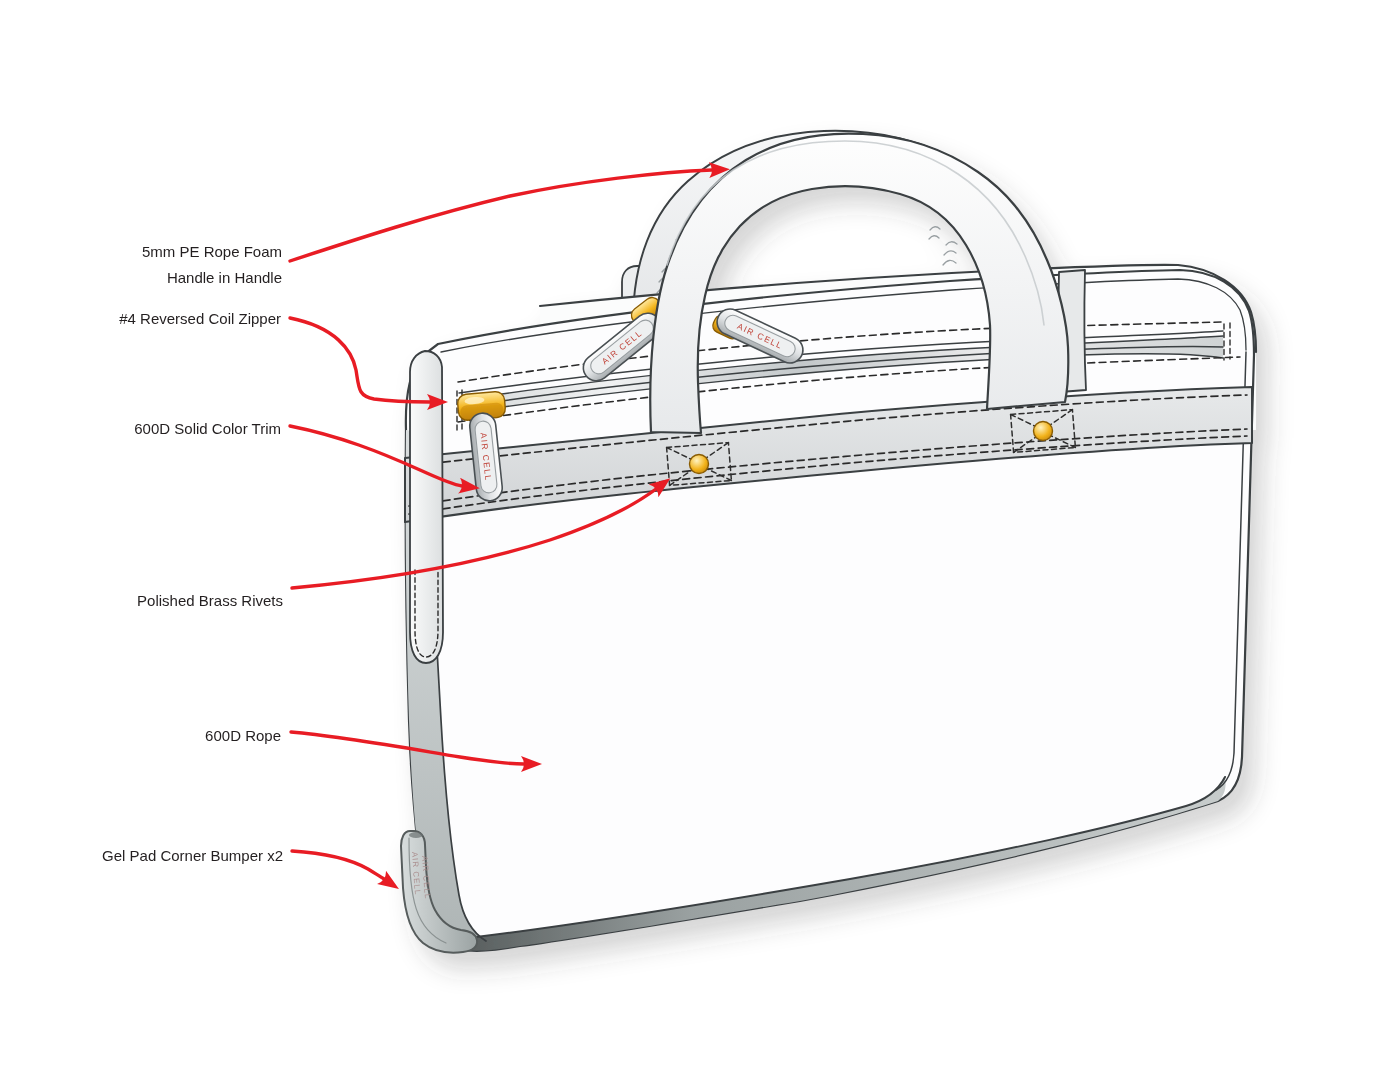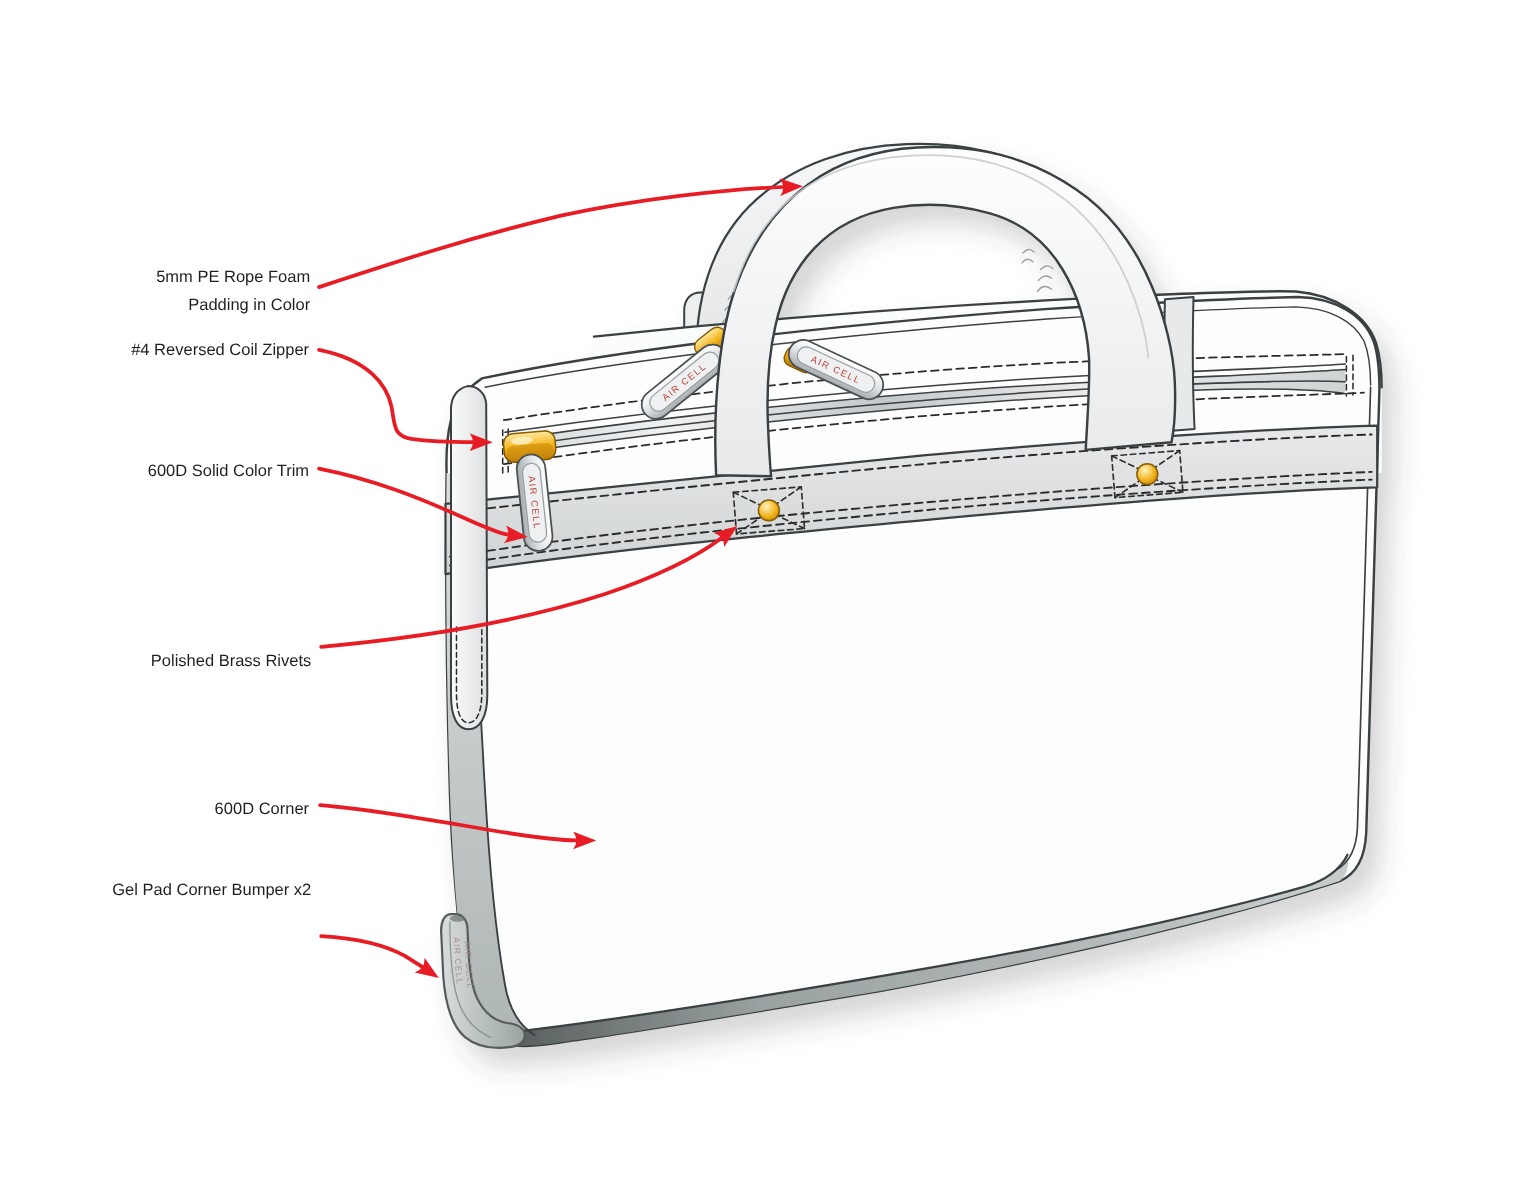--- a/index.html
+++ b/index.html
@@ -235,31 +235,31 @@
     <path d="M290,318 C335,327 352,350 356,370 C359,388 358,396 374,399 C395,402 415,402 430,402" marker-end="url(#ah)"></path>
     <path d="M290,426 C340,436 380,452 420,470 C442,480 454,485 462,486" marker-end="url(#ah)"></path>
     <path d="M292,588 C380,580 470,566 550,540 C600,523 636,504 656,489" marker-end="url(#ah)"></path>
     <path d="M291,732 C340,736 400,747 460,757 C492,762 512,764 524,764" marker-end="url(#ah)"></path>
     <path d="M292,851 C325,853 352,860 368,869 C376,874 381,877 384,879" marker-end="url(#ah)"></path>
   </g>
 </svg>
 
 <div class="callout" style="top:239px; right:1118px;">
   <span>5mm PE Rope Foam</span>
-  <span>Padding in Color</span>
+  <span>Handle in Handle</span>
 </div>
 <div class="callout" style="top:306px; right:1119px;">
   <span>#4 Reversed Coil Zipper</span>
 </div>
 <div class="callout" style="top:416px; right:1119px;margin-left:12px;">
   <span>600D Solid Color Trim</span>
 </div>
 <div class="callout" style="top:588px; right:1117px;">
   <span>Polished Brass Rivets</span>
 </div>
 <div class="callout" style="top:723px; right:1119px;">
-  <span>600D Corner</span>
-</div>
-<div class="callout" style="top:797px; right:1117px;">
+  <span>600D Rope</span>
+</div>
+<div class="callout" style="top:843px; right:1117px;">
   <span>Gel Pad Corner Bumper x2</span>
 </div>
 
 </div>
 
 </body></html>

